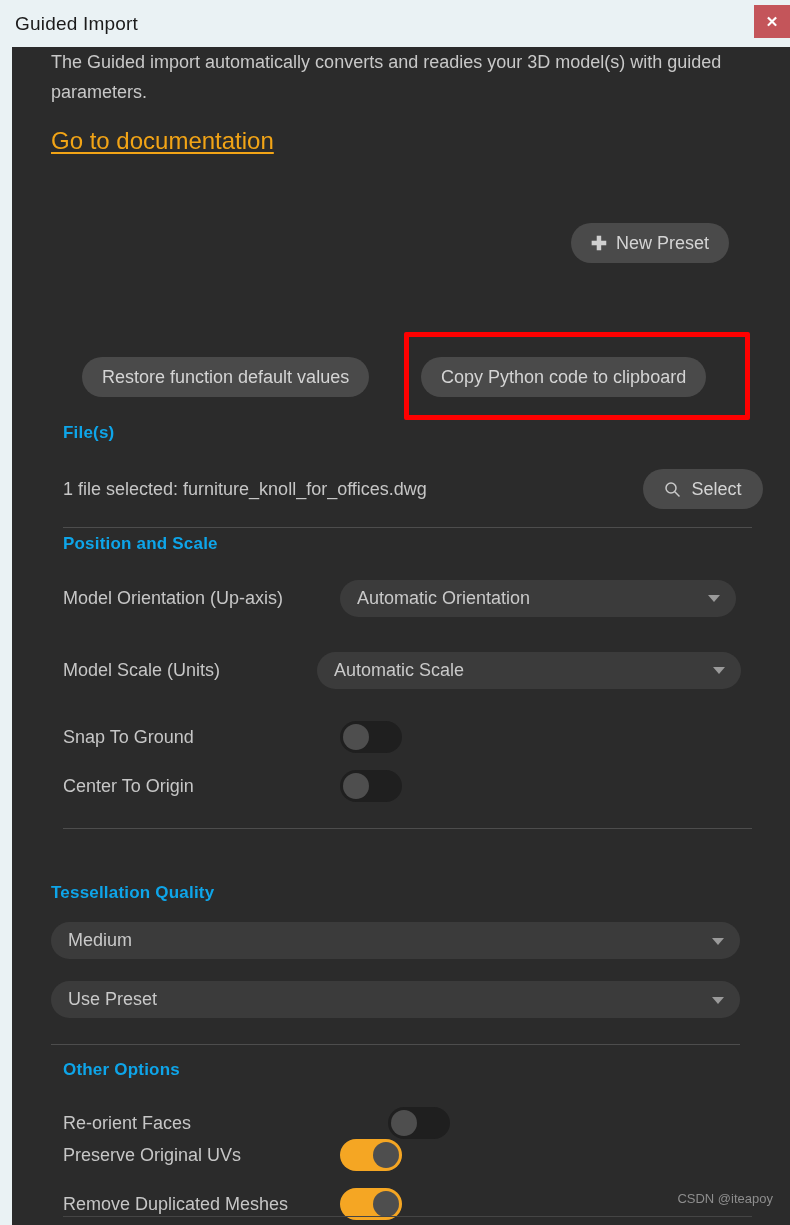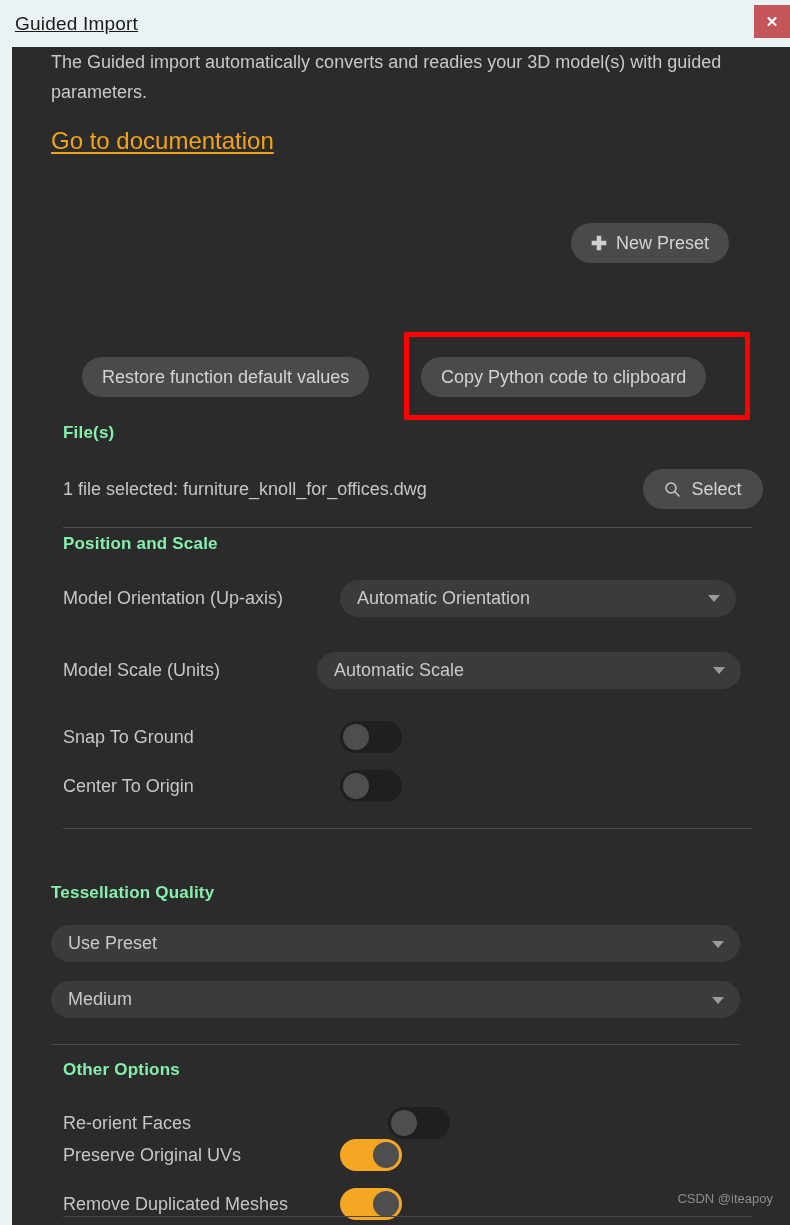--- a/index.html
+++ b/index.html
@@ -30,21 +30,20 @@
     height: 47px;
     background: #eaf2f4;
     display: flex;
     align-items: center;
   }
   .titlebar-text {
     margin-left: 15px;
     font-size: 19px;
     color: #1b1b1b;
     letter-spacing: 0.2px;
-    text-decoration: underline;
   }
   .close-button {
     position: absolute;
     right: 0px;
     top: 5px;
     width: 36px;
     height: 33px;
     background: #c4555a;
     color: #ffffff;
     font-size: 15px;
@@ -153,21 +152,21 @@
     height: 78px;
     border: 5px solid #fe0000;
     border-radius: 2px;
     pointer-events: none;
   }
 
   
   .section-head {
     font-size: 17px;
     font-weight: bold;
-    color: #86efac;
+    color: #0ea5e9;
     letter-spacing: 0.2px;
   }
   .sep {
     height: 1px;
     background: #4d4d4d;
     width: 689px;
   }
 
   .row {
     display: flex;
@@ -329,27 +328,27 @@
             </div>
         </div>
 
         <div class="sep" style="margin-top:26px;"></div>
       </div>
 
       
       <div style="position:absolute; left:0; top:836px; width:700px;">
         <div class="section-head">Tessellation Quality</div>
 
+        <div class="dropdown" style="width:689px; margin-top:19px;">
+          <span class="dd-text">Medium</span>
+          <span class="caret"></span>
+        </div>
+
         <div class="dropdown" style="width:689px; margin-top:22px;">
           <span class="dd-text">Use Preset</span>
-          <span class="caret"></span>
-        </div>
-
-        <div class="dropdown" style="width:689px; margin-top:19px;">
-          <span class="dd-text">Medium</span>
           <span class="caret"></span>
         </div>
 
         <div class="sep" style="margin-top:26px;"></div>
       </div>
 
       
       <div style="position:absolute; left:12px; top:1013px; width:700px;">
         <div class="section-head">Other Options</div>
 

